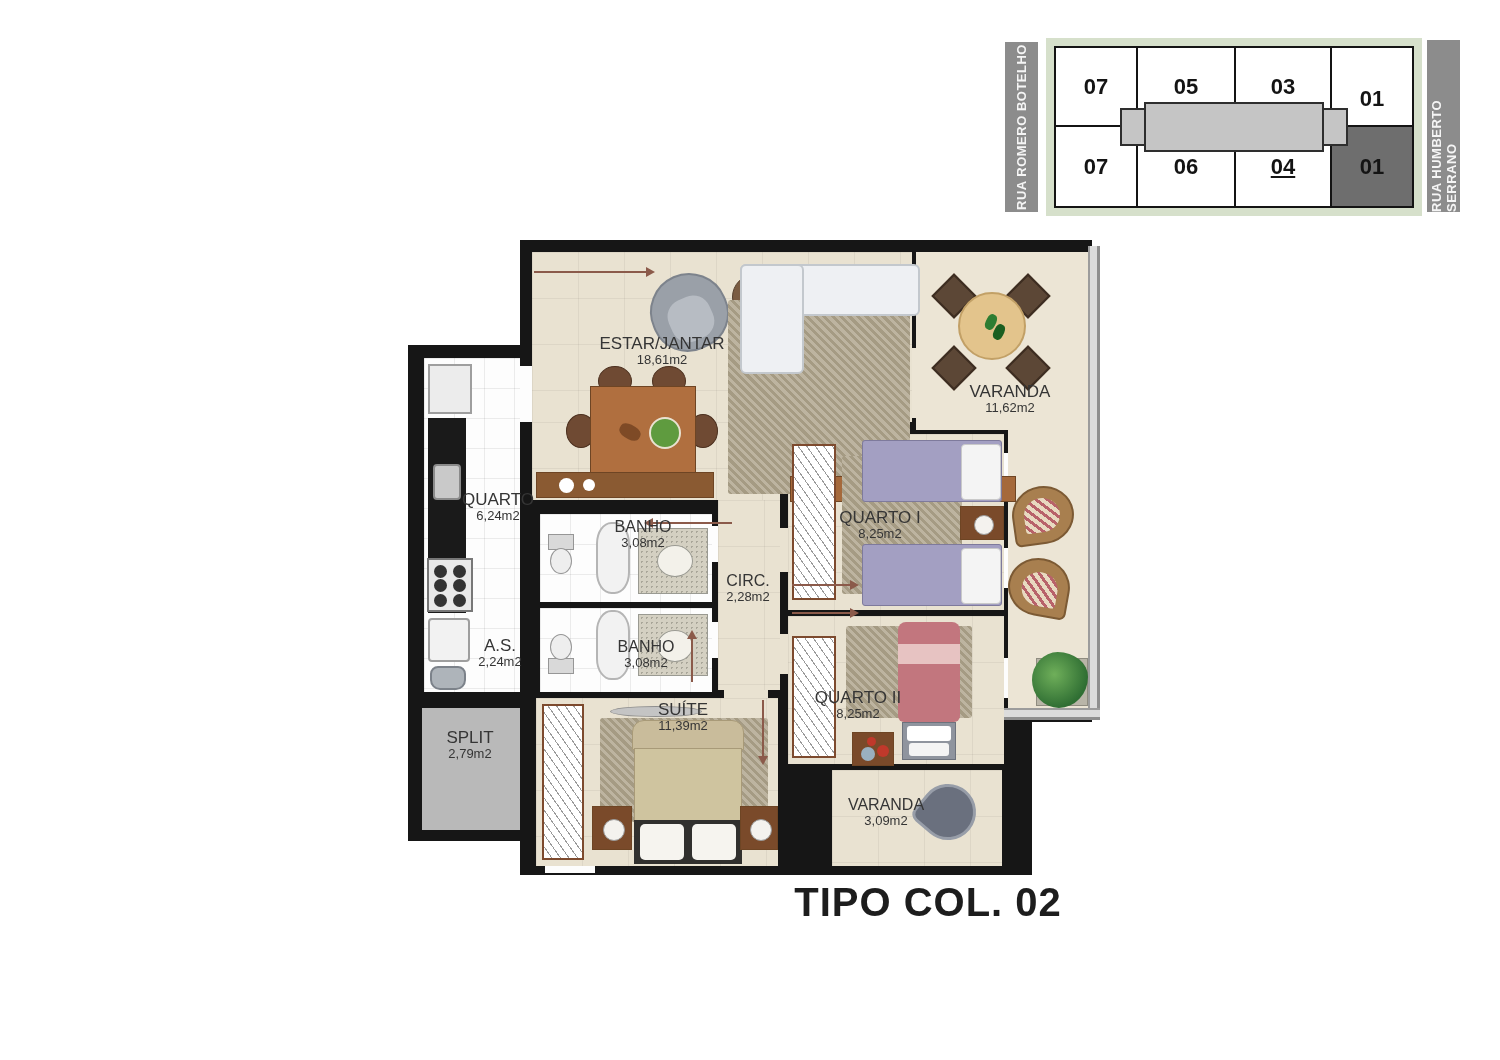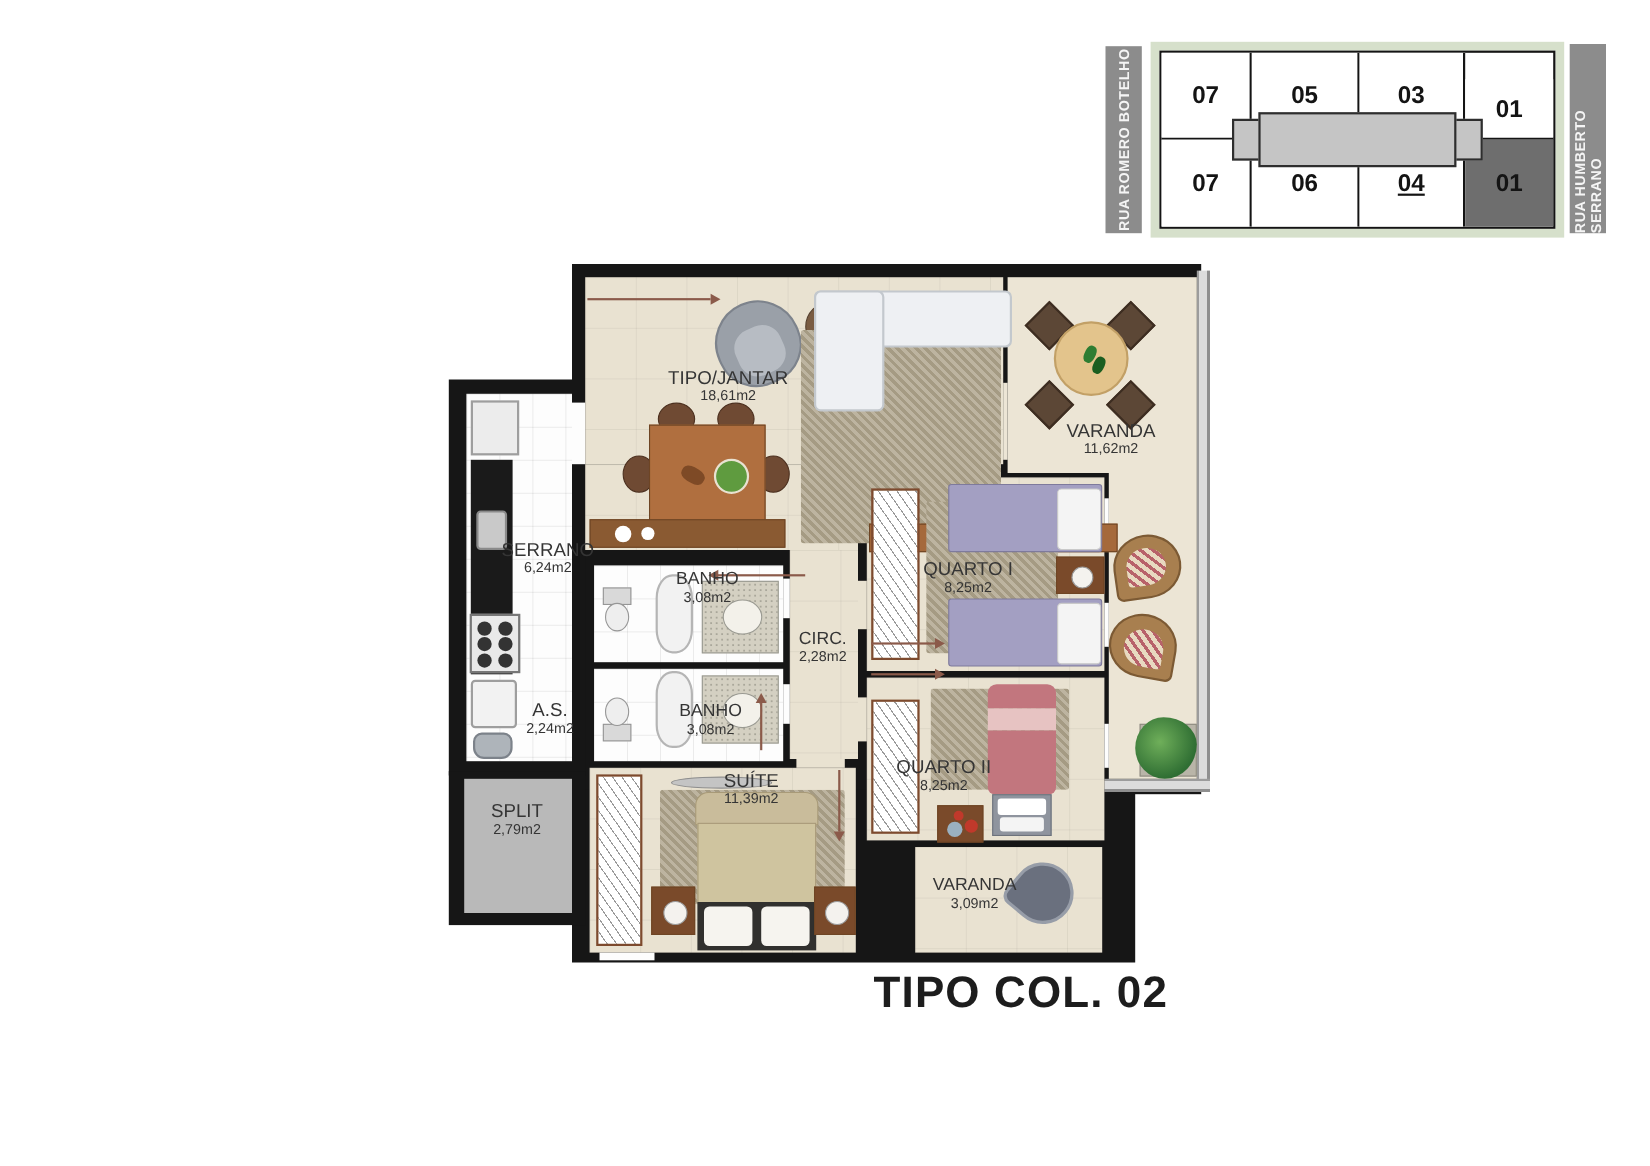--- a/index.html
+++ b/index.html
@@ -248,27 +248,27 @@
     <div class="arrow" style="left:392px;top:374px;width:58px;height:2px;"></div>
     <div class="ah" style="left:450px;top:370px;border-left:9px solid #8b5a4a;border-top:5px solid transparent;border-bottom:5px solid transparent;"></div>
     <div class="arrow" style="left:252px;top:284px;width:80px;height:2px;"></div>
     <div class="ah" style="left:244px;top:280px;border-right:9px solid #8b5a4a;border-top:5px solid transparent;border-bottom:5px solid transparent;"></div>
     <div class="arrow" style="left:291px;top:400px;width:2px;height:44px;"></div>
     <div class="ah" style="left:287px;top:392px;border-bottom:9px solid #8b5a4a;border-left:5px solid transparent;border-right:5px solid transparent;"></div>
     <div class="arrow" style="left:362px;top:462px;width:2px;height:56px;"></div>
     <div class="ah" style="left:358px;top:518px;border-top:9px solid #8b5a4a;border-left:5px solid transparent;border-right:5px solid transparent;"></div>
 
     <div class="lbl" style="left:262px;top:96px;">
-      <span>TIPO/JANTAR</span><span class="area">18,61m2</span>
+      <span>ESTAR/JANTAR</span><span class="area">18,61m2</span>
     </div>
     <div class="lbl" style="left:610px;top:144px;">
       <span>VARANDA</span><span class="area">11,62m2</span>
     </div>
     <div class="lbl" style="left:98px;top:252px;">
-      <span>SERRANO</span><span class="area">6,24m2</span>
+      <span>QUARTO</span><span class="area">6,24m2</span>
     </div>
     <div class="lbl" style="left:100px;top:398px;">
       <span>A.S.</span><span class="area">2,24m2</span>
     </div>
     <div class="lbl" style="left:243px;top:280px;font-size:16px;">
       <span>BANHO</span><span class="area">3,08m2</span>
     </div>
     <div class="lbl" style="left:246px;top:400px;font-size:16px;">
       <span>BANHO</span><span class="area">3,08m2</span>
     </div>

